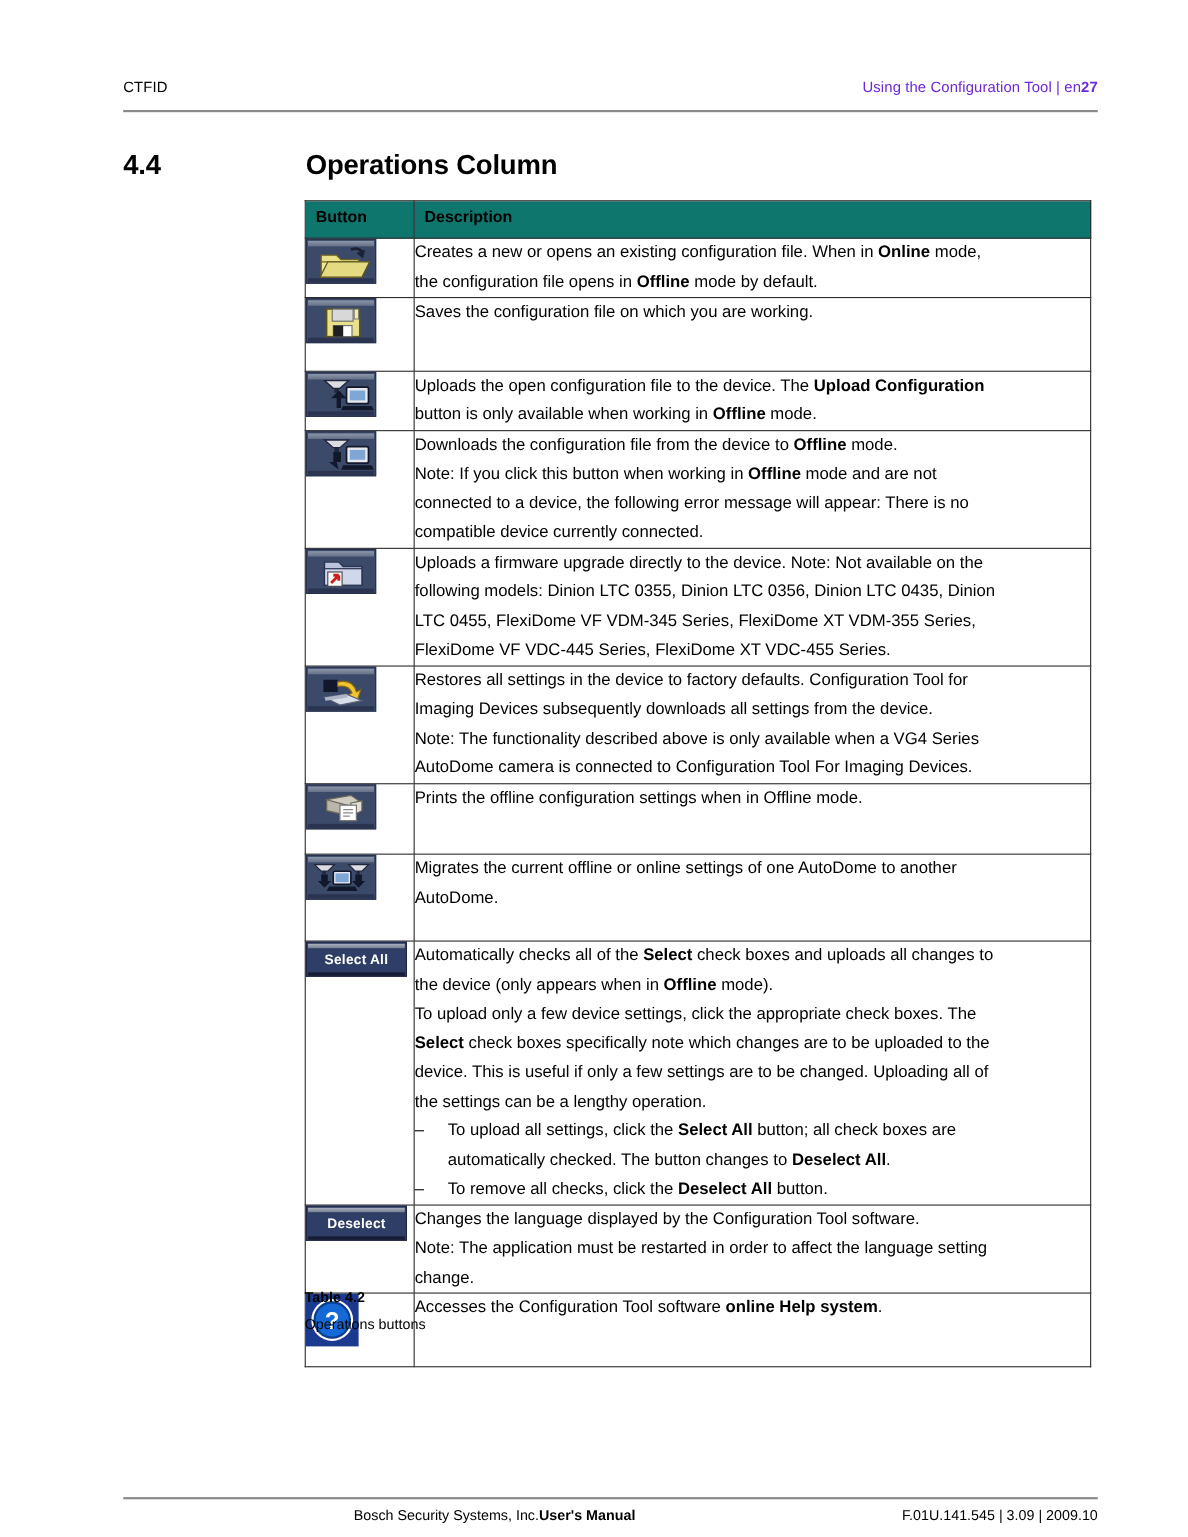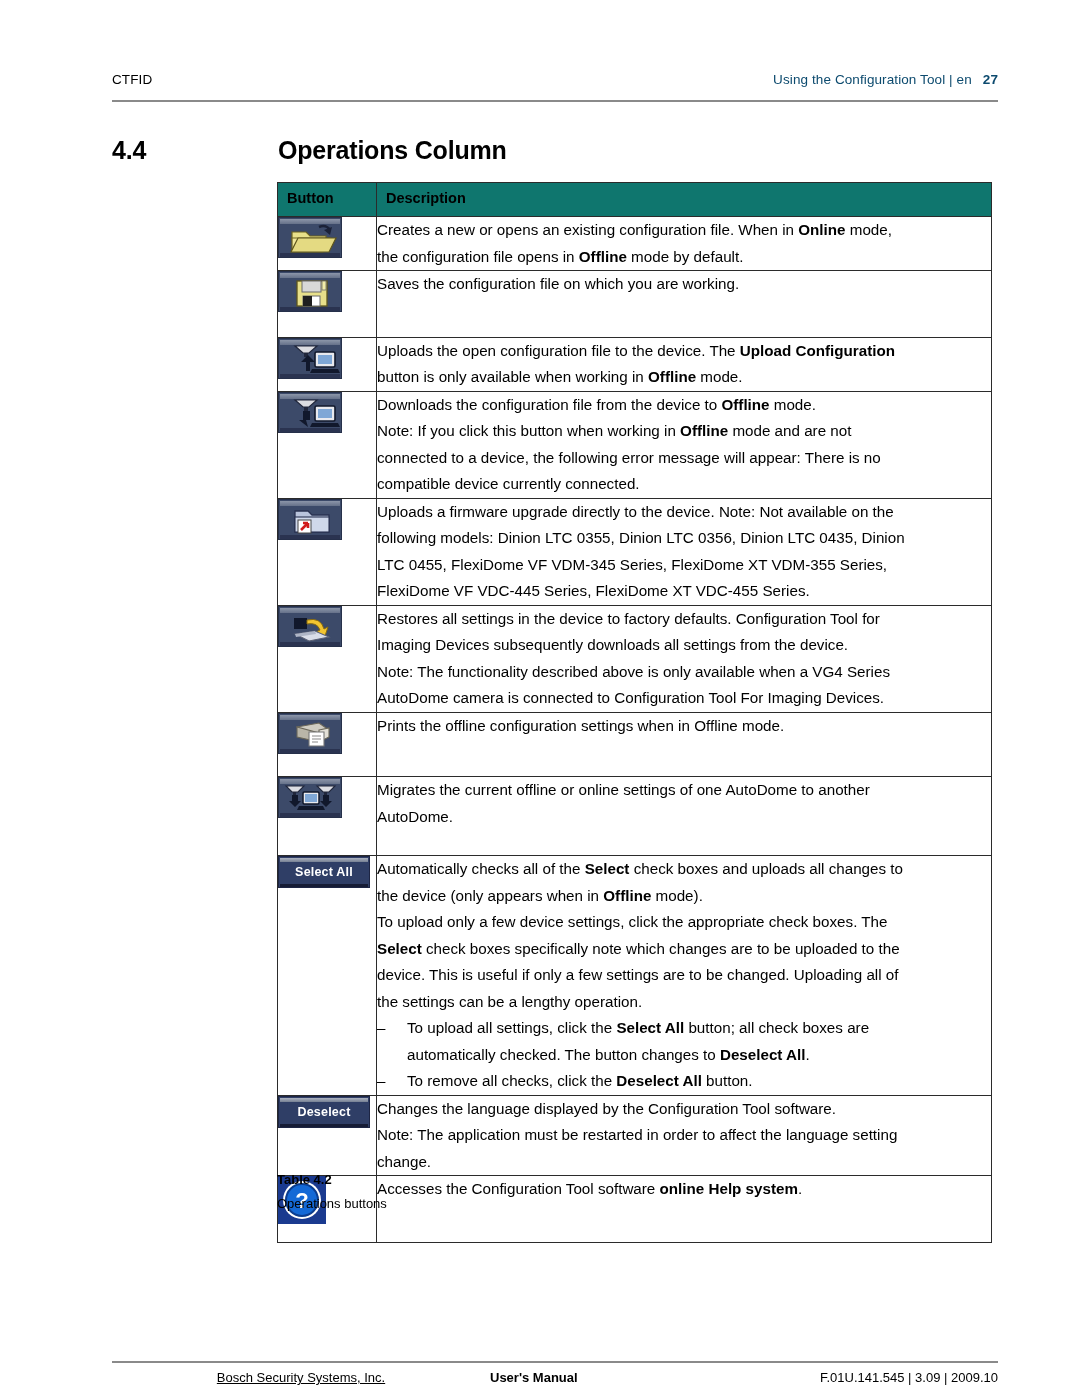--- a/index.html
+++ b/index.html
@@ -31,24 +31,23 @@
     top: 48px;
     width: 886px;
     display: flex;
     align-items: baseline;
     justify-content: space-between;
     font-size: 13.5px;
     letter-spacing: .1px;
   }
   .header-left { color: #000; }
   .header-right {
-    color: #0c4a6e;
+    color: #6d28d9;
     display: flex;
     align-items: baseline;
-    gap: 11px;
     text-align: right;
   }
   .header-right .pageno { font-weight: bold; }
   .header-rule {
     position: absolute;
     left: 112px;
     top: 76px;
     width: 886px;
     height: 2px;
     background: #8a8a8a;
@@ -218,21 +217,21 @@
   }
   .footer {
     position: absolute;
     left: 112px;
     top: 1346px;
     width: 886px;
     font-size: 13px;
     display: flex;
     align-items: baseline;
   }
-  .footer .f-left  { flex: 0 0 378px; text-align: center; text-decoration: underline; }
+  .footer .f-left  { flex: 0 0 378px; text-align: right; }
   .footer .f-mid   { flex: 0 0 230px; text-align: left; font-weight: bold; }
   .footer .f-right { flex: 1 1 auto;  text-align: right; }
 </style>
 </head>
 <body>
 
 <div class="page">
 
   <div class="header">
     <div class="header-left">CTFID</div>

